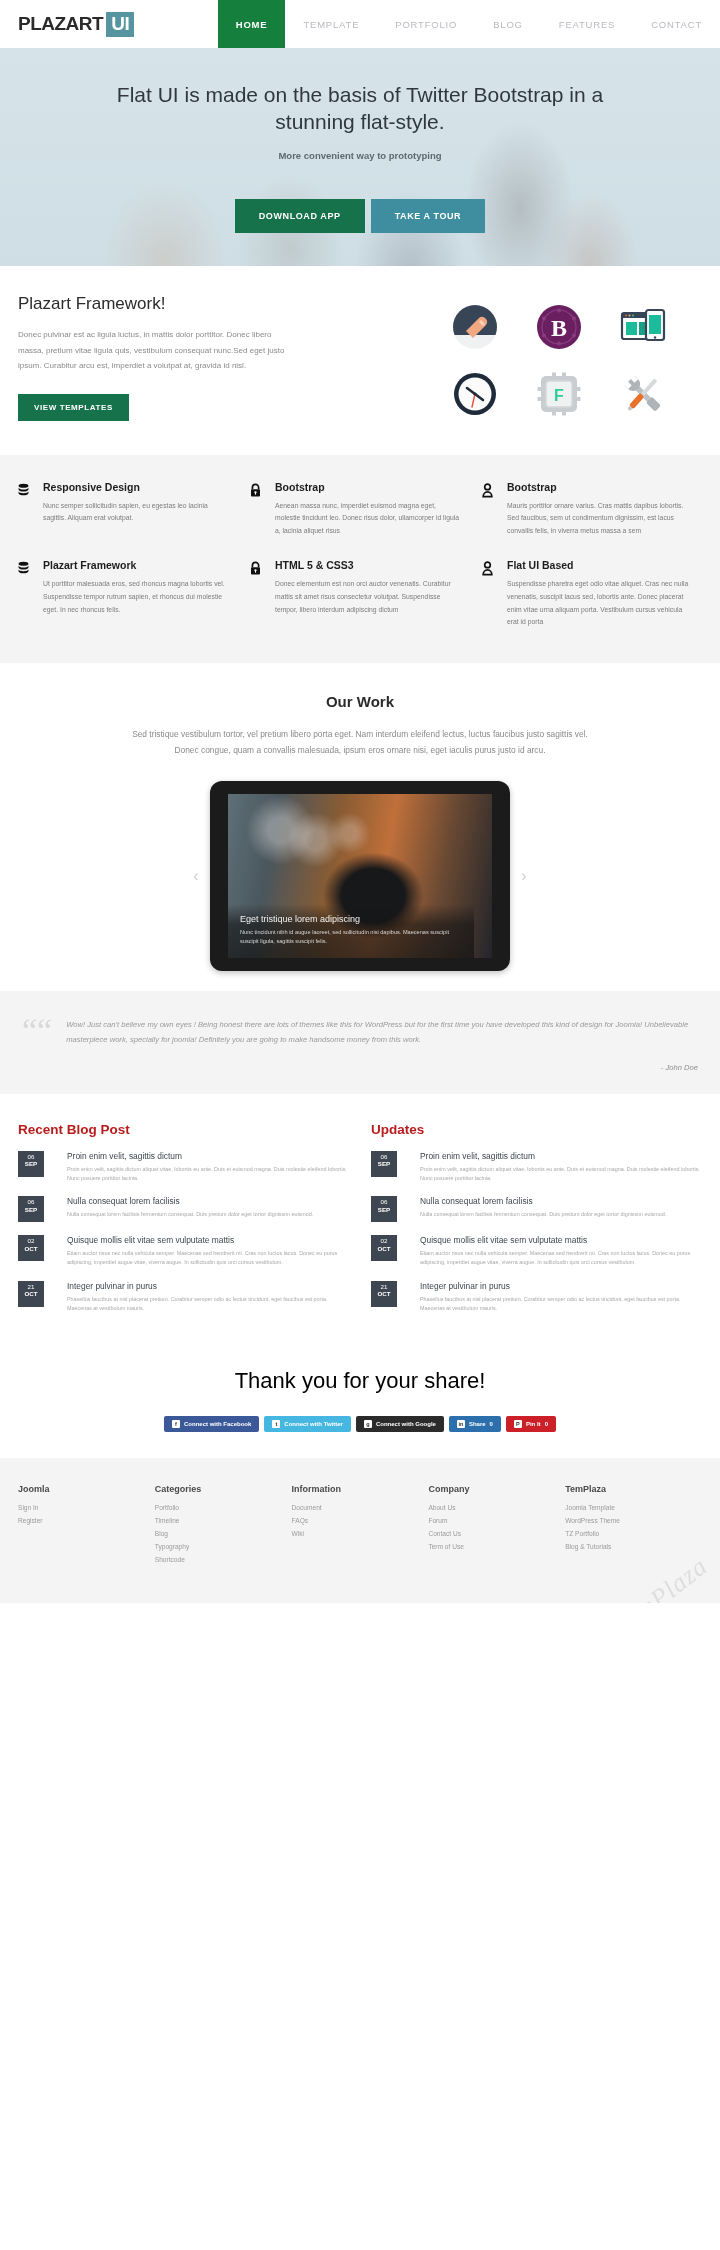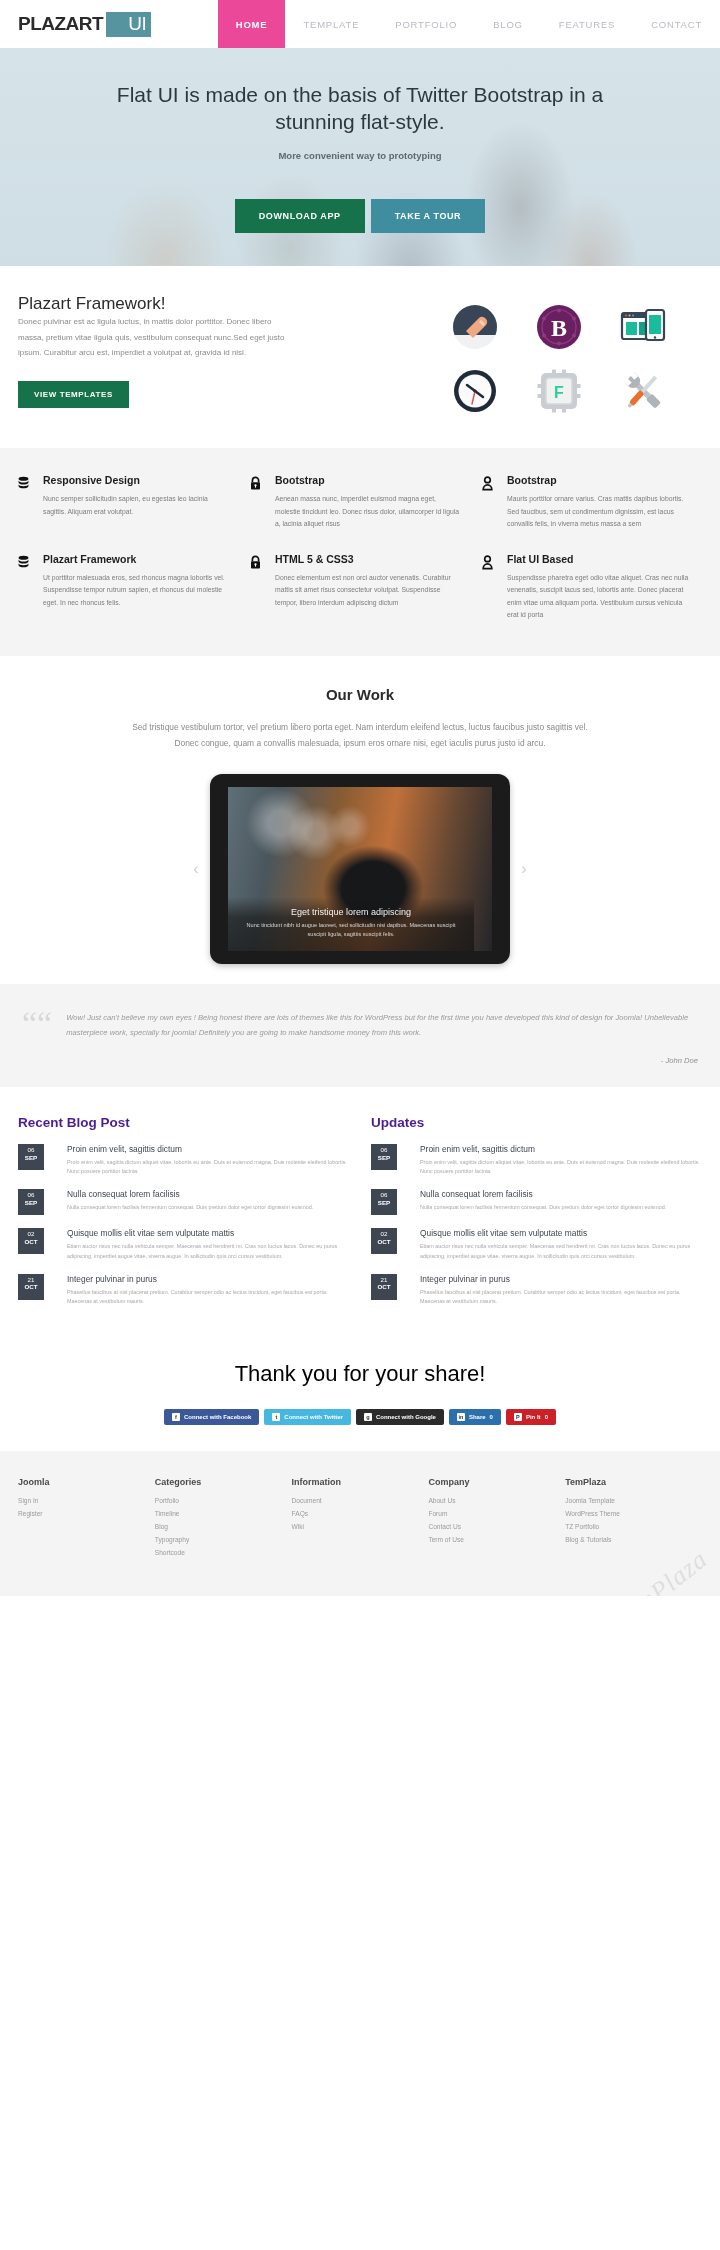--- a/index.html
+++ b/index.html
@@ -26,36 +26,36 @@
     display: flex; align-items: center;
     padding-left: 18px;
     font-size: 19px;
     font-weight: bold;
     letter-spacing: -0.5px;
     color: #2b2b2b;
   }
   .logo .ui-box {
     background: #56949f;
     color: #fff;
-    padding: 1px 5px 2px 22px;
+    padding: 1px 5px 2px 5px;
     margin-left: 3px;
-    font-weight: normal;
+    font-weight: bold;
   }
   .nav { margin-left: auto; display: flex; align-items: stretch; }
   .nav-item {
     display: flex; align-items: center; justify-content: center;
     padding: 0 18px;
     font-size: 9.5px;
     letter-spacing: 0.8px;
     color: #b9b9c2;
     text-transform: uppercase;
     cursor: pointer;
     min-width: 62px;
   }
-  .nav-item.active { background: #ec4899; color: #ffffff; font-weight: bold; }
+  .nav-item.active { background: #15803d; color: #ffffff; font-weight: bold; }
 
   
   .hero {
     height: 218px;
     background: #d3e0e6;
     position: relative;
     overflow: hidden;
     text-align: center;
   }
   .hero-photo {
@@ -103,20 +103,21 @@
 
   
   .framework {
     background: #fff;
     padding: 28px 18px 34px 18px;
     display: flex;
   }
   .fw-left { width: 400px; }
   .fw-title { font-size: 17px; color: #2b2b2b; font-weight: normal; }
   .fw-text {
+    margin-top: 13px;
     font-size: 8px;
     line-height: 1.95;
     color: #8b8b8b;
     max-width: 272px;
   }
   .fw-btn {
     margin-top: 20px;
     display: inline-block;
     background: #16724a;
     color: #fff;
@@ -190,36 +191,36 @@
       radial-gradient(circle at 20% 22%, rgba(255,255,255,.35) 0 5%, rgba(255,255,255,0) 14%),
       radial-gradient(circle at 33% 28%, rgba(255,255,255,.30) 0 5%, rgba(255,255,255,0) 13%),
       radial-gradient(circle at 46% 24%, rgba(255,255,255,.25) 0 4%, rgba(255,255,255,0) 11%),
       radial-gradient(ellipse 70px 60px at 55% 62%, #17181a 0 45%, rgba(23,24,26,0) 72%),
       linear-gradient(100deg, #5f7078 0%, #4a565d 18%, #8a5c33 40%, #c0703a 58%, #6b4a33 78%, #23252a 100%);
   }
   .screen-cap {
     position: absolute; left: 0; right: 18px; bottom: 0;
     padding: 10px 12px 12px 12px;
     background: linear-gradient(180deg, rgba(20,20,20,0) 0%, rgba(20,20,20,.62) 38%, rgba(20,20,20,.72) 100%);
-    text-align: center;
+    text-align: left;
   }
   .screen-cap h4 { color: #f2f2f2; font-size: 9px; font-weight: normal; }
   .screen-cap p { color: #d6d6d6; font-size: 5.6px; line-height: 1.6; margin-top: 4px; }
 
   
   .testi { background: #f4f4f4; padding: 26px 22px 22px 22px; }
   .testi-row { display: flex; gap: 14px; }
   .quote-mark { font-size: 34px; color: #d8d8d8; line-height: .8; font-family: "Liberation Serif", serif; }
   .testi-text { font-size: 7.6px; font-style: italic; line-height: 2.0; color: #9a9a9a; }
   .testi-author { margin-top: 16px; text-align: right; font-size: 7.6px; font-style: italic; color: #8f8f8f; }
 
   
   .blogs { background: #fff; padding: 28px 18px 26px 18px; display: flex; gap: 22px; }
   .blog-col { flex: 1; }
-  .blog-h { font-size: 13.5px; color: #4c1d95; font-weight: bold; margin-bottom: 14px; }
+  .blog-h { font-size: 13.5px; color: #b91c1c; font-weight: bold; margin-bottom: 14px; }
   .post { display: flex; gap: 23px; margin-bottom: 13px; }
   .date-box {
     width: 26px; flex: 0 0 26px; height: 26px;
     background: #3e4651; color: #fff;
     text-align: center; padding-top: 3px;
   }
   .date-box .d { font-size: 6.2px; line-height: 1.05; }
   .date-box .m { font-size: 6.2px; font-weight: bold; line-height: 1.25; }
   .post-title { font-size: 8.4px; color: #3e4651; }
   .post-text { margin-top: 4px; font-size: 5.4px; line-height: 1.7; color: #a9a9a9; }

